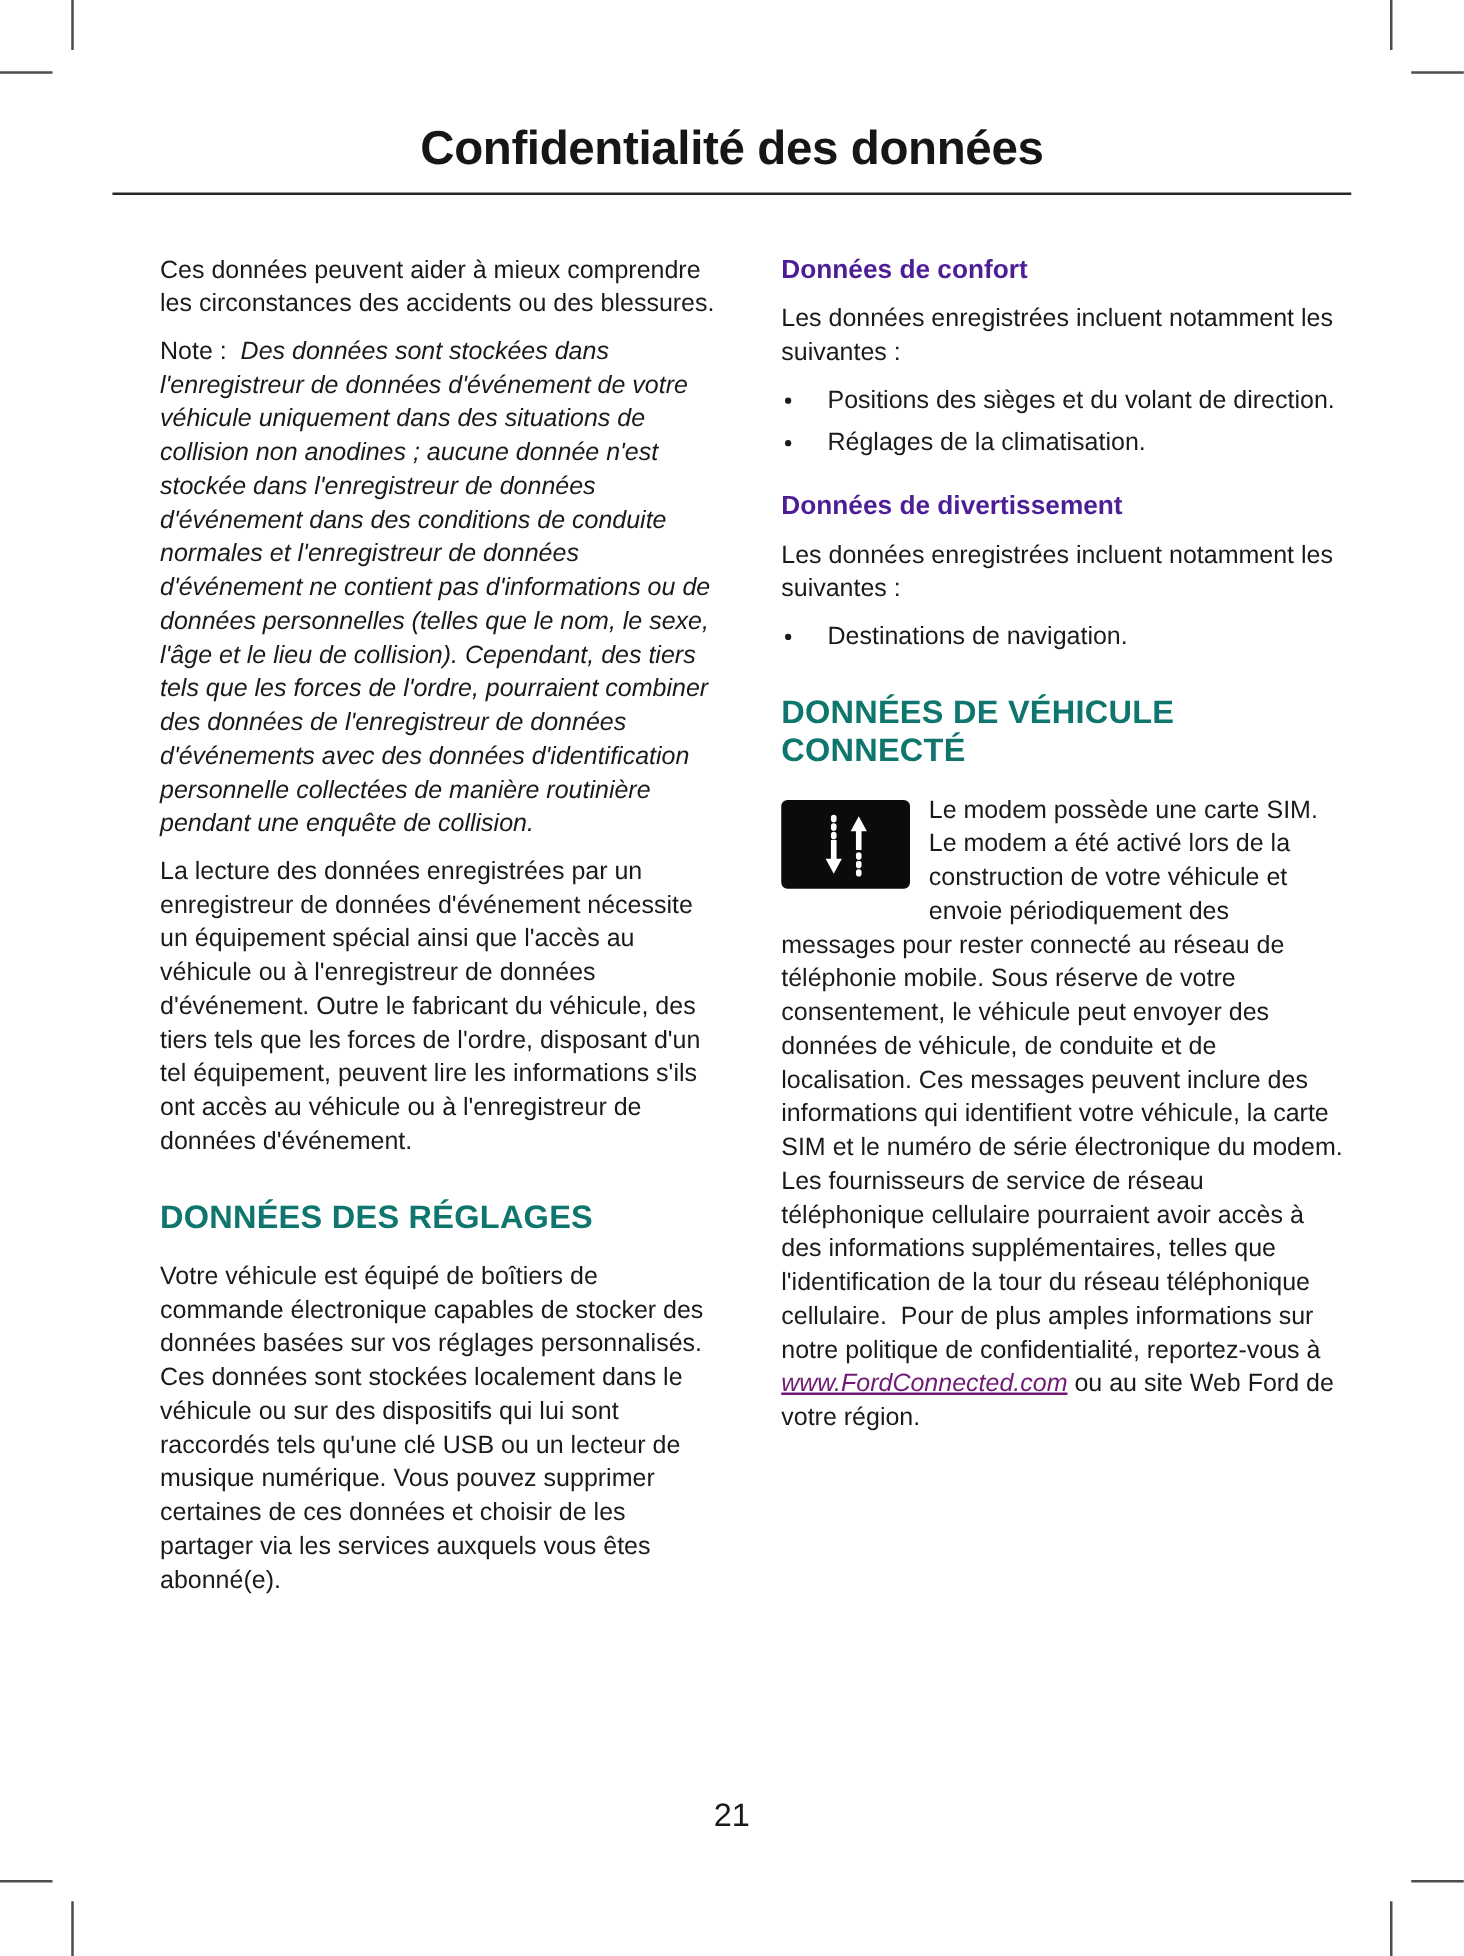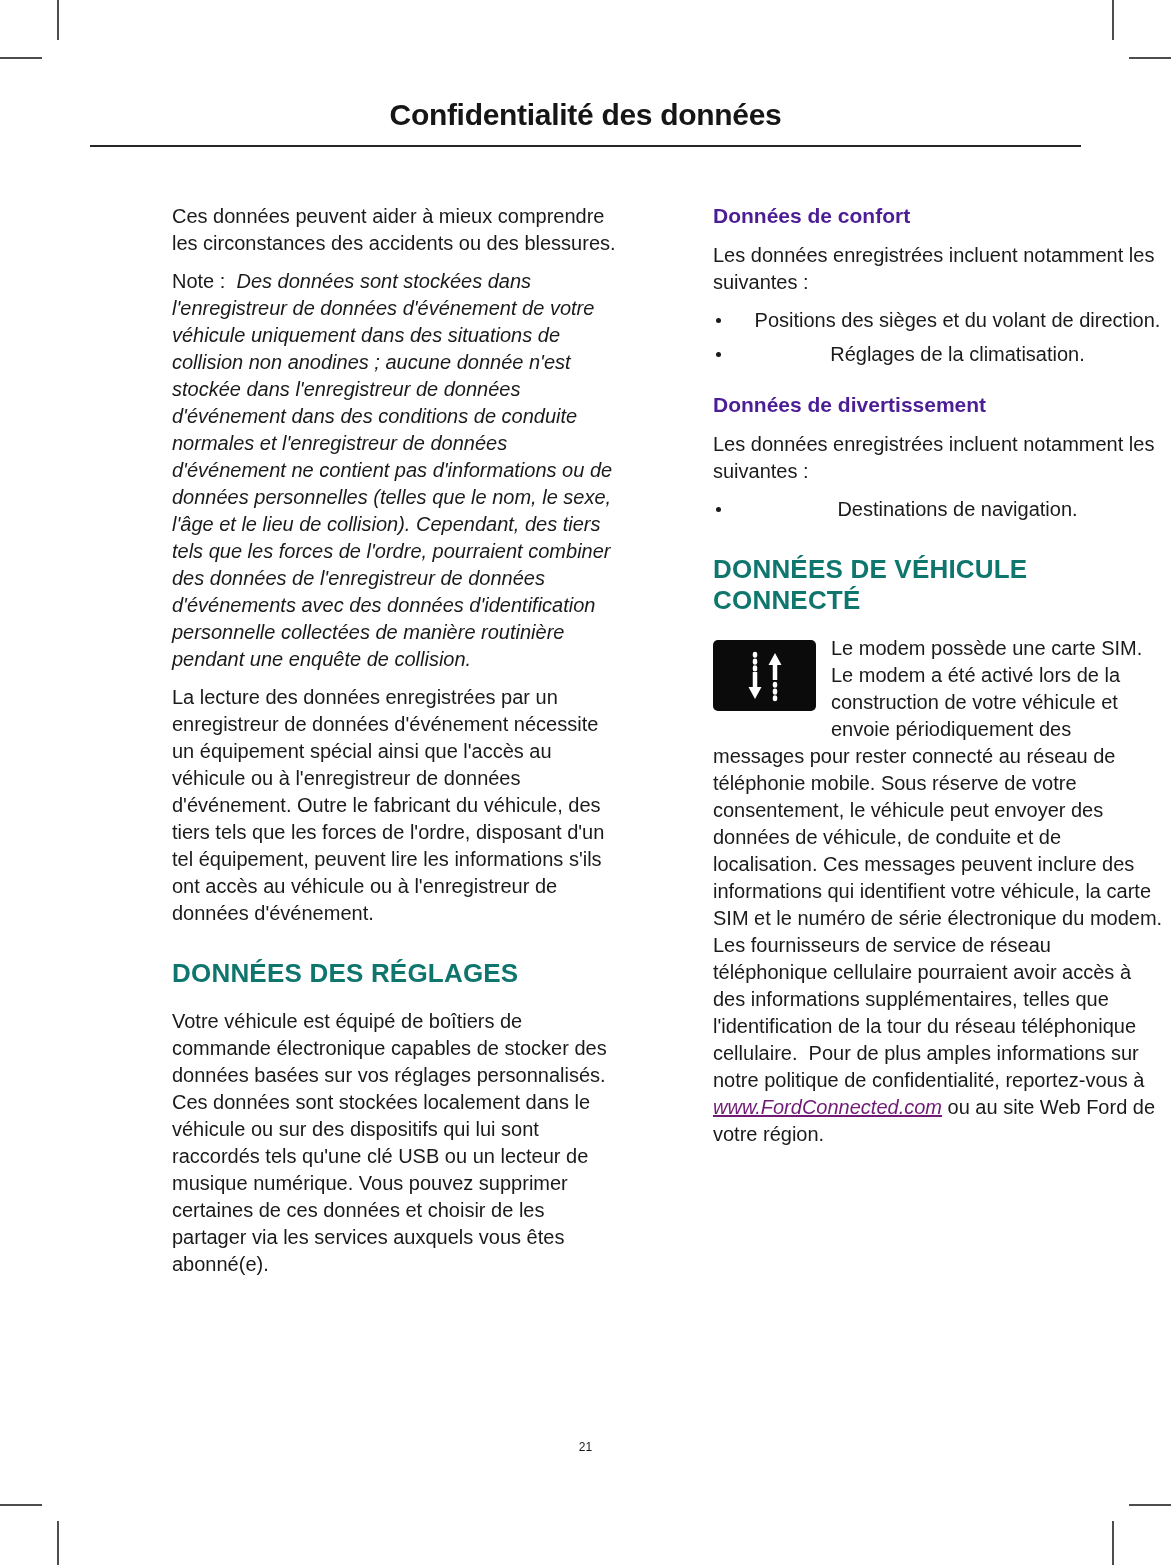--- a/index.html
+++ b/index.html
@@ -36,21 +36,21 @@
   .crop.br-v { left: 1112px;top: 1521px; width: 2px;  height: 44px; }
 
   .page-header {
     position: absolute;
     left: 90px;
     top: 98px;
     width: 991px;
     text-align: center;
   }
   .page-title {
-    font-size: 30px;
+    font-size: 38px;
     font-weight: 800;
     letter-spacing: -0.3px;
     color: #161616;
     margin: 0;
   }
   .title-rule {
     margin: 13px 0 0 0;
     border: none;
     height: 2px;
     background: #262626;
@@ -60,21 +60,20 @@
     position: absolute;
     left: 128px;
     top: 203px;
     width: 949px;
     display: flex;
     gap: 45px;
   }
   .col {
     width: 452px;
     flex: 0 0 452px;
-    margin-left: 44px;
   }
 
   .col p {
     font-size: 20px;
     line-height: 27px;
     margin: 0 0 11px 0;
   }
   .note-label {
     font-weight: 400;
     font-style: normal;
@@ -106,21 +105,20 @@
     list-style: none;
     margin: 0 0 8px 0;
     padding: 0;
   }
   ul.bullet-list li {
     position: relative;
     padding-left: 37px;
     font-size: 20px;
     line-height: 27px;
     margin: 0 0 7px 0;
-    text-align: center;
   }
   ul.bullet-list li::before {
     content: "";
     position: absolute;
     left: 3px;
     top: 11px;
     width: 5px;
     height: 5px;
     border-radius: 50%;
     background: #1a1a1a;
@@ -145,21 +143,21 @@
   }
 
   .page-footer {
     position: absolute;
     left: 0;
     top: 1437px;
     width: 1171px;
     text-align: center;
   }
   .page-number {
-    font-size: 12px;
+    font-size: 26px;
     color: #1a1a1a;
   }
 </style>
 </head>
 <body>
 
 <div class="page">
 
   <div class="crop tl-v"></div>
   <div class="crop tl-h"></div>

